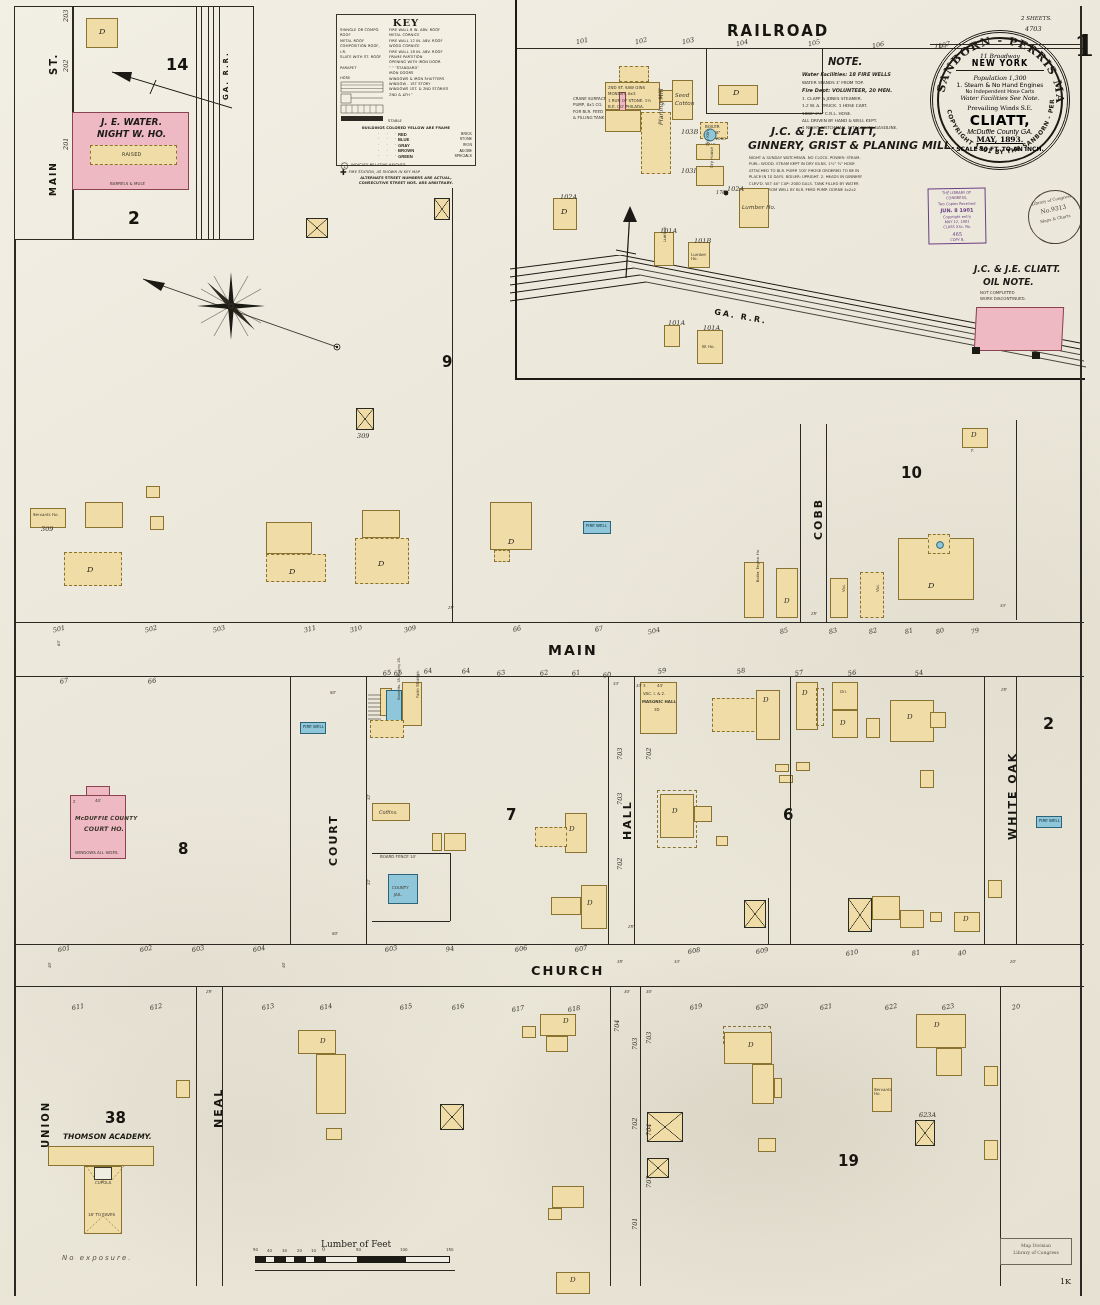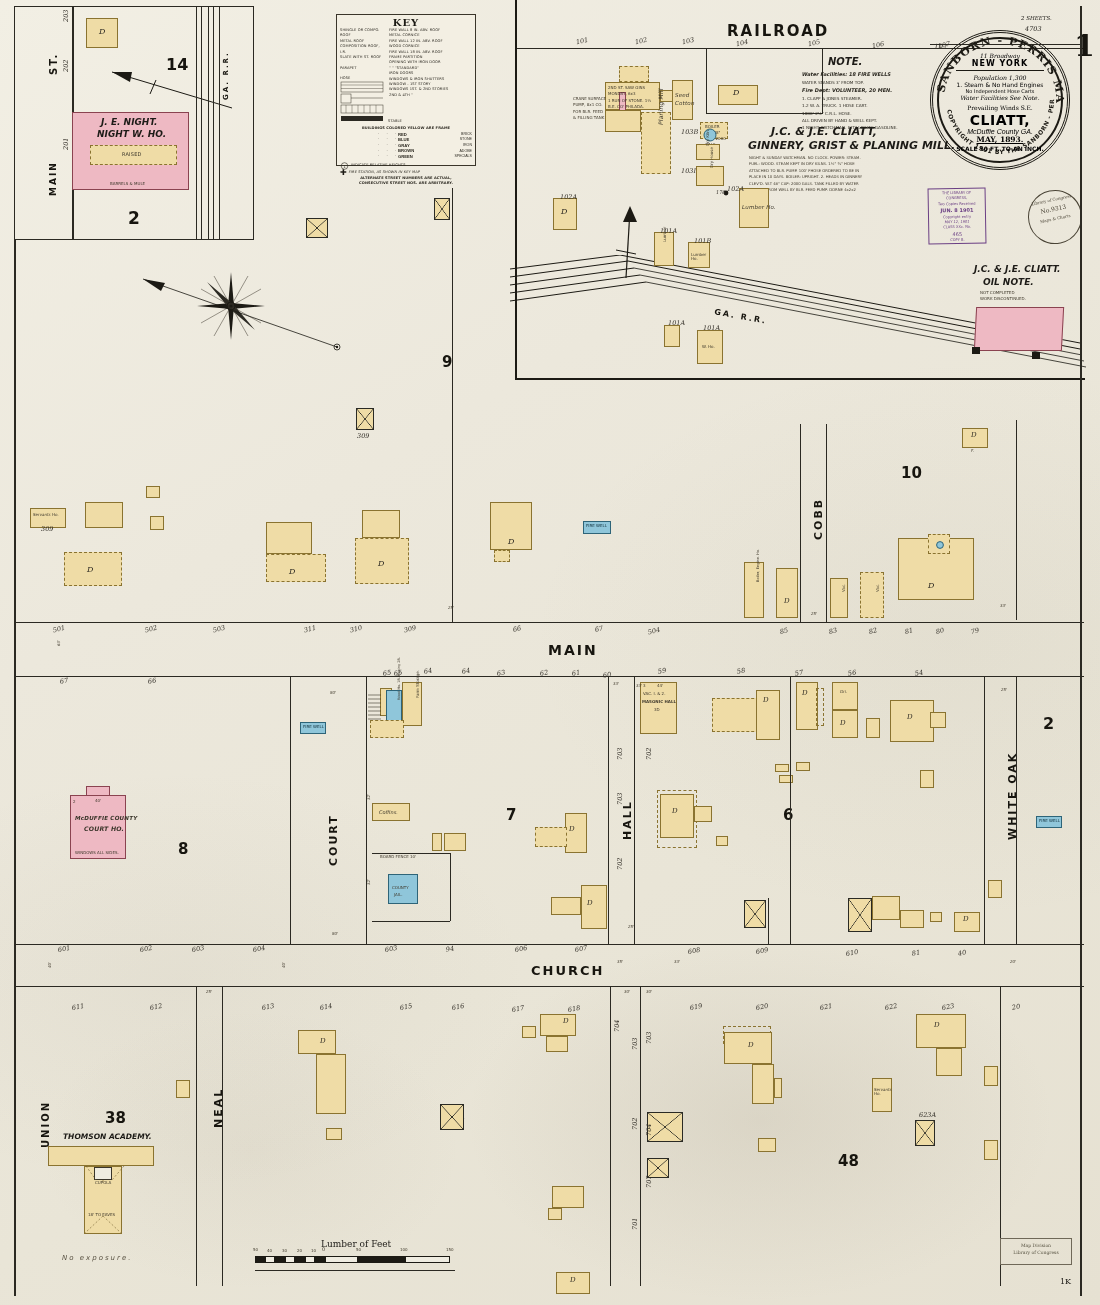--- a/index.html
+++ b/index.html
@@ -141,21 +141,21 @@
   <div class="blocknum" style="left:166px; top:55px; font-size:16px;">14</div>
 
   <svg width="150" height="60" style="position:absolute; left:100px; top:60px;">
     <line x1="12" y1="12" x2="132" y2="48" stroke="#1c1a14" stroke-width="1"></line>
     <line x1="56" y1="20" x2="50" y2="34" stroke="#1c1a14" stroke-width="1"></line>
     <polygon points="12,12 32,12 30,22" fill="#1c1a14"></polygon>
   </svg>
 
   <div class="bldg brk" style="left:72px; top:112px; width:117px; height:78px;"></div>
   <div class="bldg fr" style="left:90px; top:145px; width:87px; height:20px; border-style:dashed;"></div>
-  <div class="lbl hand" style="left:101px; top:118px; font-size:9px;">J. E. NIGHT.</div>
+  <div class="lbl hand" style="left:101px; top:118px; font-size:9px;">J. E. WATER.</div>
   <div class="lbl hand" style="left:97px; top:130px; font-size:9px;">NIGHT  W. HO.</div>
   <div class="lbl tiny" style="left:122px; top:152px;">RAISED</div>
   <div class="lbl tinier" style="left:110px; top:182px;">BARRELS &amp; MULE</div>
 
   <div class="blocknum" style="left:128px; top:208px; font-size:17px;">2</div>
 
   <div class="line vline" style="left:196px; top:6px; height:234px;"></div>
   <div class="line vline" style="left:201px; top:6px; height:234px;"></div>
   <div class="line vline" style="left:208px; top:6px; height:234px;"></div>
   <div class="line vline" style="left:213px; top:6px; height:234px;"></div>
@@ -701,21 +701,21 @@
   <div class="line vline" style="left:640px; top:986px; height:300px;"></div>
   <div class="line vline" style="left:1000px; top:986px; height:300px;"></div>
   <div class="line vline" style="left:1080px; top:6px; height:1290px; width:1.5px;"></div>
   <div class="line vline" style="left:14px; top:240px; height:1056px; width:1.5px;"></div>
 
   <div class="street vert" style="left:212px; top:1128px; font-size:11px; transform:rotate(-90deg); transform-origin:0 0;">NEAL</div>
   <div class="street vert" style="left:40px; top:1148px; font-size:10px; transform:rotate(-90deg); transform-origin:0 0;">UNION</div>
 
   <div class="blocknum" style="left:105px; top:1109px; font-size:15px;">38</div>
   <div class="blocknum" style="left:444px; top:1109px; font-size:15px;">26</div>
-  <div class="blocknum" style="left:838px; top:1152px; font-size:15px;">48</div>
+  <div class="blocknum" style="left:838px; top:1152px; font-size:15px;">19</div>
 
   <div class="lbl hand" style="left:63px; top:1133px; font-size:7.5px;">THOMSON ACADEMY.</div>
   <div class="bldg fr" style="left:48px; top:1146px; width:106px; height:20px;"></div>
   <div class="bldg fr" style="left:84px; top:1166px; width:38px; height:68px;"></div>
   <div class="bldg" style="left:94px; top:1167px; width:18px; height:13px; background:#efece1; border:1px solid #3a352a;"></div>
   <div class="lbl tinier" style="left:95px; top:1181px;">CUPOLA</div>
   <div class="lbl tinier" style="left:88px; top:1213px;">18' TO EAVES</div>
   <svg width="50" height="32" style="position:absolute; left:80px; top:1150px;">
     <line x1="6" y1="16" x2="16" y2="30" stroke="#6e5c2e" stroke-width="0.6" stroke-dasharray="2,2"></line>
     <line x1="44" y1="16" x2="32" y2="30" stroke="#6e5c2e" stroke-width="0.6" stroke-dasharray="2,2"></line>

